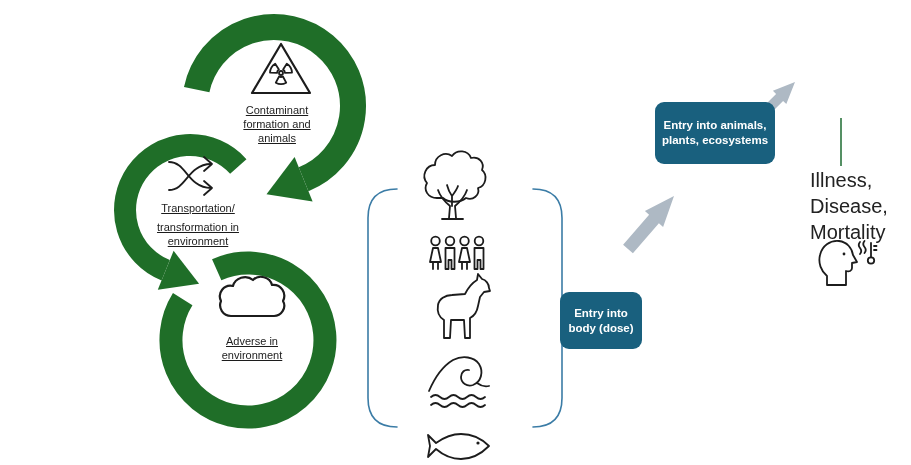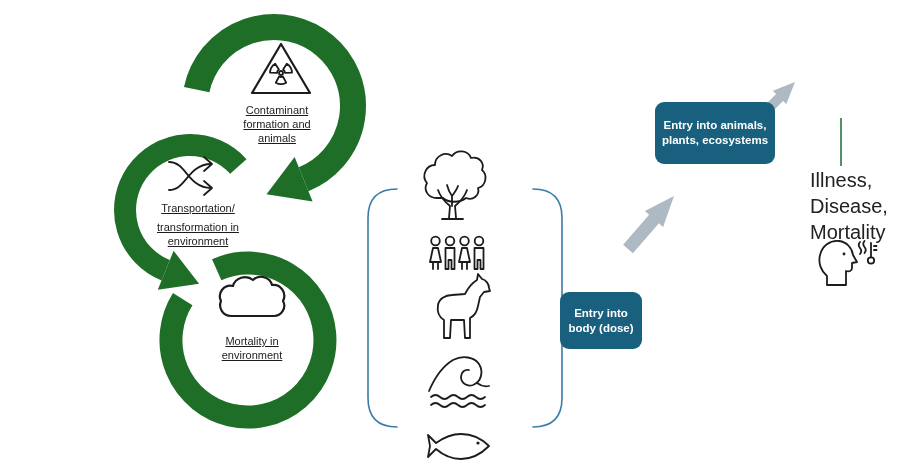--- a/index.html
+++ b/index.html
@@ -143,21 +143,21 @@
     <div>animals</div>
   </div>
 
   <div class="clabel" style="left:138px;top:201px;width:120px;">
     <div>Transportation/</div>
     <div class="gap">transformation in</div>
     <div>environment</div>
   </div>
 
   <div class="clabel" style="left:197px;top:334px;width:110px;">
-    <div>Mortality in</div>
+    <div>Adverse in</div>
     <div>environment</div>
   </div>
 
   <div class="box" id="box-entry-body">Entry into body (dose)</div>
 
   <div class="box" id="box-entry-eco">Entry into animals, plants, ecosystems</div>
 
 
   <div class="illness">Illness,
 Disease,

